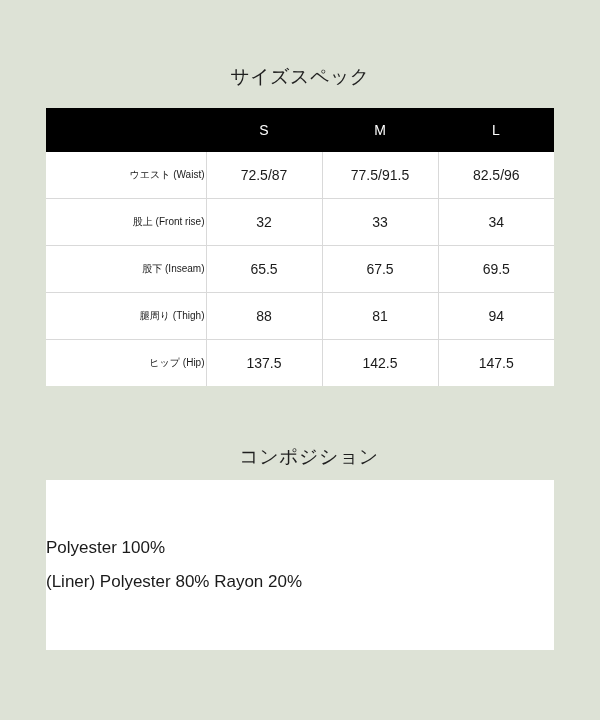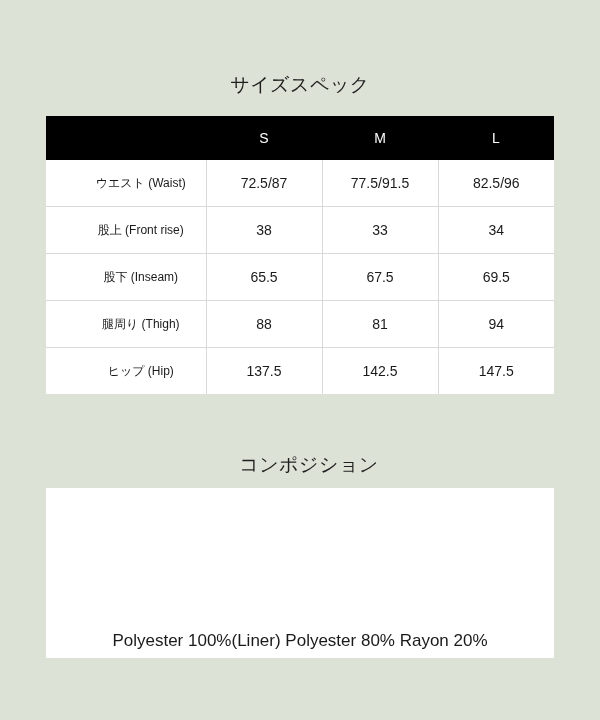--- a/index.html
+++ b/index.html
@@ -12,21 +12,20 @@
     background: #dde2d6;
     font-family: "Liberation Sans", sans-serif;
     color: #1a1a1a;
     overflow: hidden;
   }
   .page {
     position: relative;
     width: 600px;
     height: 624px;
     box-sizing: border-box;
-    margin-top: 8px;
   }
   .section-title {
     text-align: center;
     font-size: 19px;
     letter-spacing: 0.5px;
     color: #1f1f1f;
     font-weight: 400;
   }
   #size-title {
     position: absolute;
@@ -67,42 +66,42 @@
     color: #1a1a1a;
     background: #ffffff;
   }
   table.size-table tbody td:last-child {
     border-right: none;
   }
   table.size-table tbody tr:last-child td {
     border-bottom: none;
   }
   table.size-table tbody td.row-label {
-    text-align: center;
+    text-align: right;
     padding-left: 31px;
     width: 158px;
-    font-size: 12px;
+    font-size: 10px;
   }
   #comp-title {
     position: absolute;
     top: 444px;
     left: 9px;
     width: 600px;
   }
   .comp-box {
     position: absolute;
     top: 480px;
     left: 46px;
     width: 508px;
     height: 170px;
     background: #ffffff;
     box-sizing: border-box;
     display: flex;
-    flex-direction: row;
-    align-items: flex-end;
+    flex-direction: column;
+    align-items: flex-start;
     justify-content: center;
   }
   .comp-line {
     font-size: 17px;
     line-height: 34px;
     color: #1a1a1a;
     text-align: center;
   }
 </style>
 </head>
@@ -124,21 +123,21 @@
       </thead>
       <tbody>
         <tr>
           <td class="row-label">ウエスト (Waist)</td>
           <td>72.5/87</td>
           <td>77.5/91.5</td>
           <td>82.5/96</td>
         </tr>
         <tr>
           <td class="row-label">股上 (Front rise)</td>
-          <td>38</td>
+          <td>32</td>
           <td>33</td>
           <td>34</td>
         </tr>
         <tr>
           <td class="row-label">股下 (Inseam)</td>
           <td>65.5</td>
           <td>67.5</td>
           <td>69.5</td>
         </tr>
         <tr>

